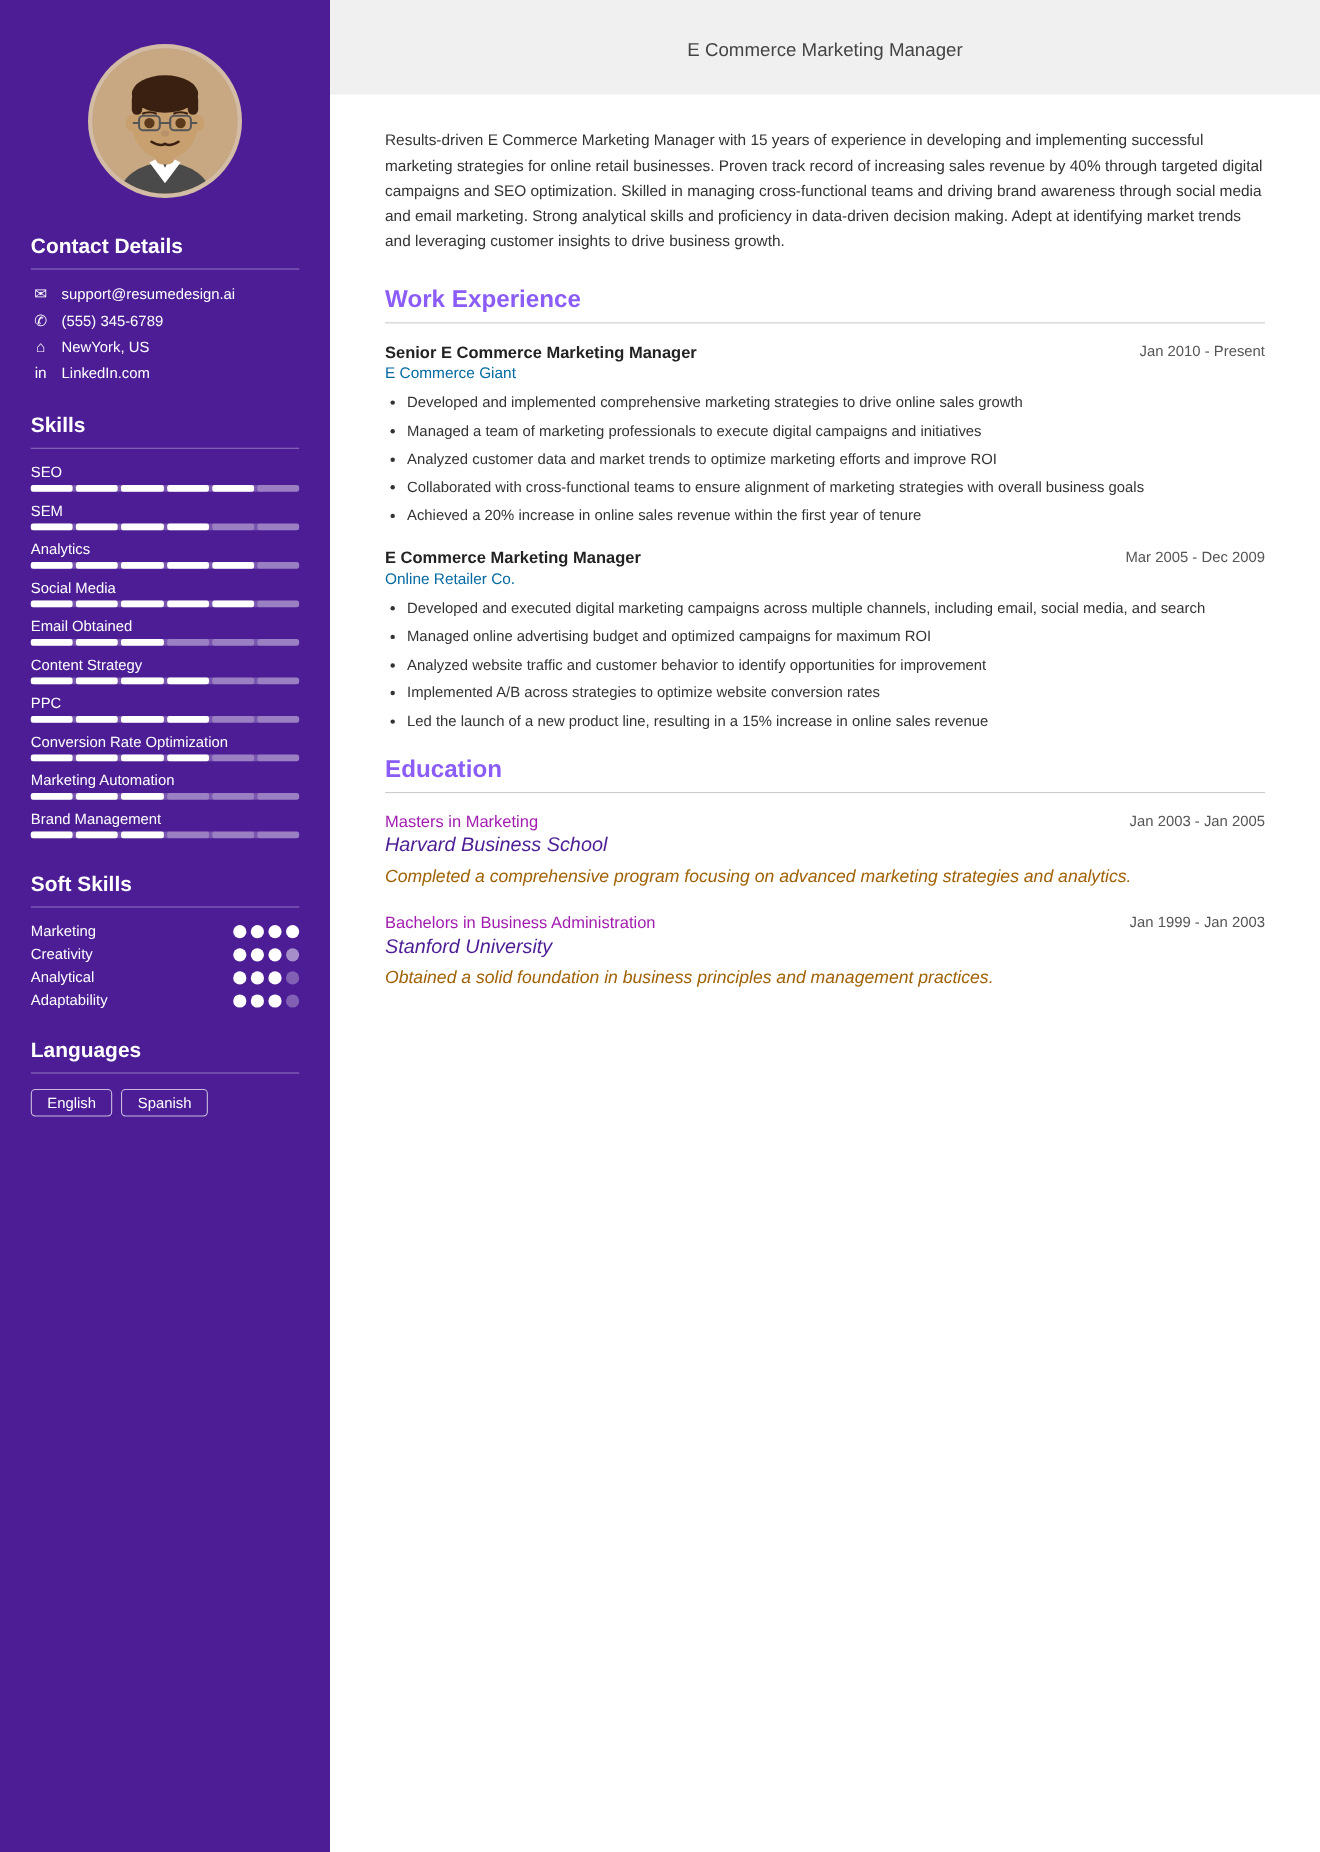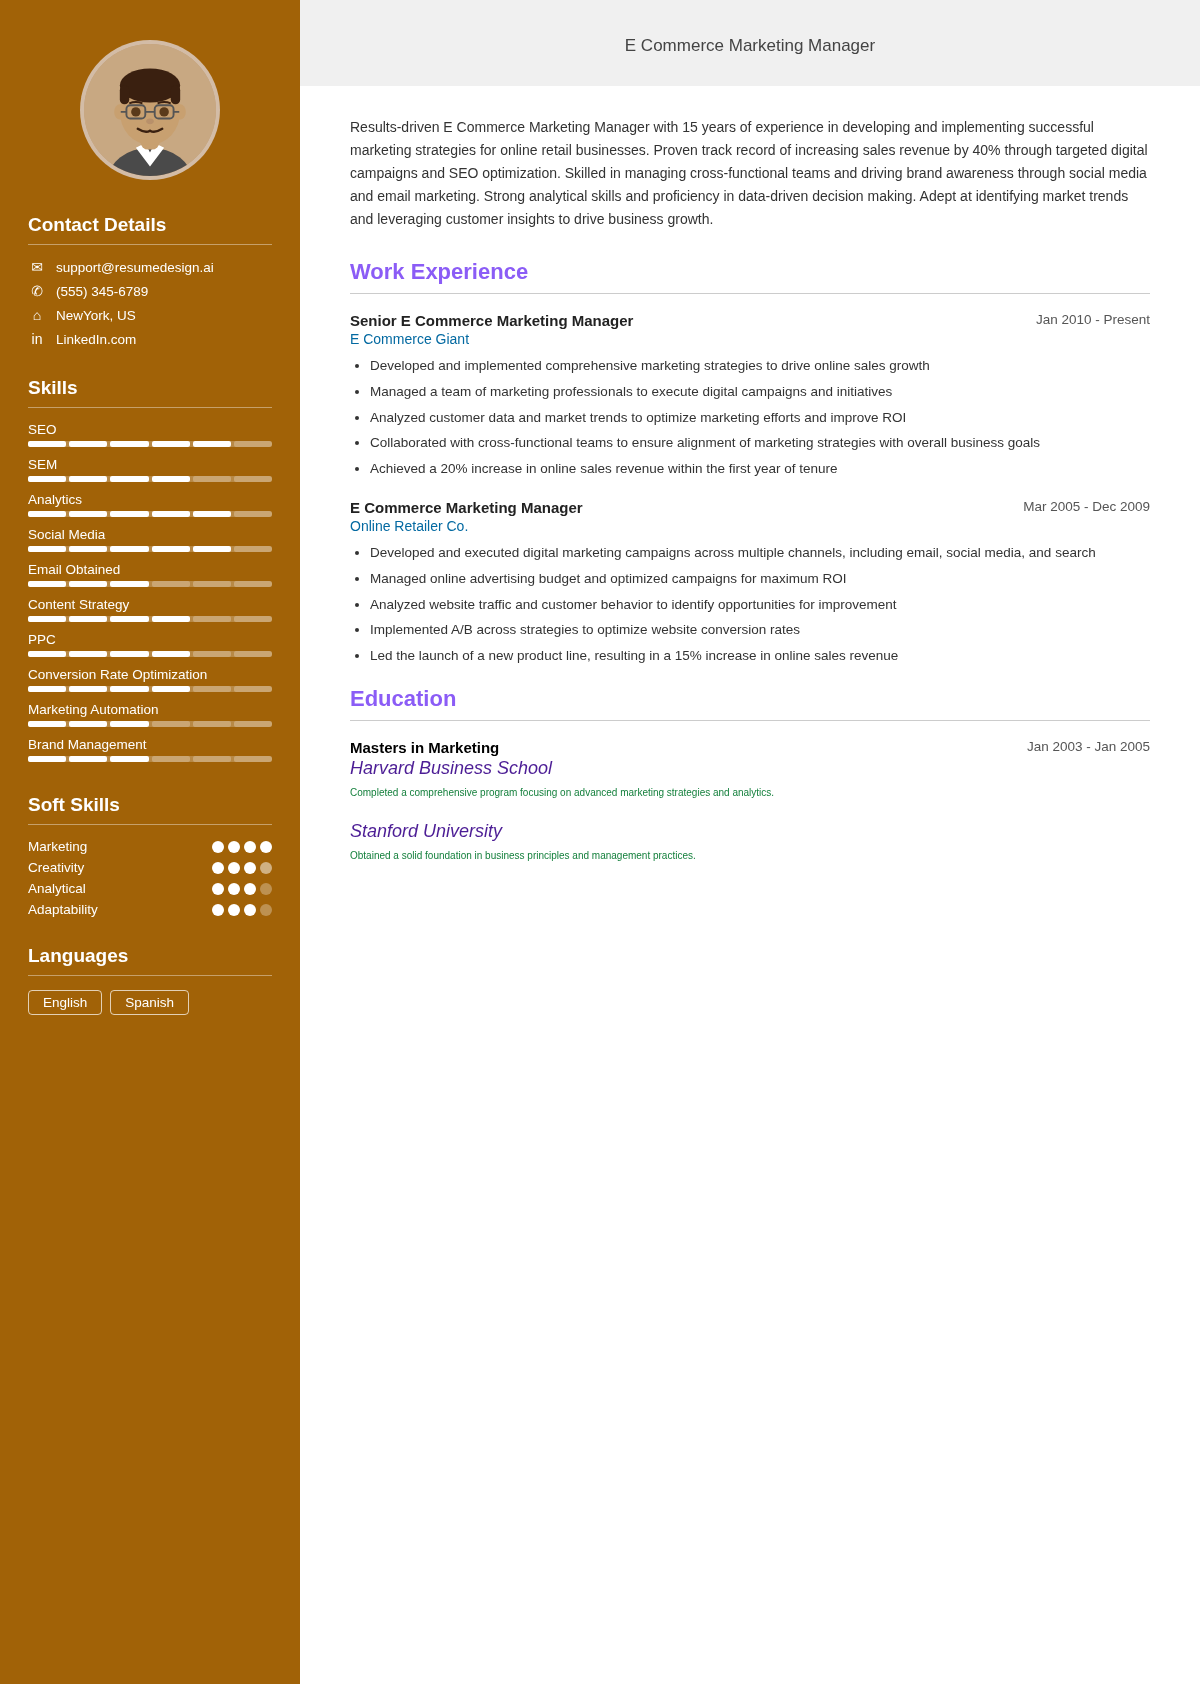--- a/index.html
+++ b/index.html
@@ -8,21 +8,21 @@
       width: 1200px;
       min-height: 1684px;
       display: flex;
       background: #f5f5f5;
     }
 
     
     .sidebar {
       width: 300px;
       min-width: 300px;
-      background: #a16207;
+      background: #4c1d95;
       color: white;
       padding: 0 0 40px 0;
       display: flex;
       flex-direction: column;
       align-items: center;
     }
 
     .avatar-container {
       margin: 40px auto 30px auto;
       width: 140px;
@@ -240,43 +240,44 @@
 
     .edu-header {
       display: flex;
       justify-content: space-between;
       align-items: flex-start;
       margin-bottom: 2px;
     }
 
     .edu-degree {
       font-size: 15px;
-      font-weight: bold;
-      color: #000000;
+      font-weight: normal;
+      color: #a21caf;
     }
 
     .edu-dates {
       font-size: 13.5px;
       color: #555;
       white-space: nowrap;
       margin-left: 20px;
     }
 
     .edu-school {
       font-size: 18px;
       color: #4c1d95;
       margin-bottom: 6px;
       font-style: italic;
     }
 
     .edu-desc {
-      font-size: 10px;
-      color: #15803d;
+      font-size: 16px;
+      color: #a16207;
       line-height: 1.6;
       margin-bottom: 20px;
+      font-style: italic;
     }
   </style>
 </head>
 <body>
 
 <aside class="sidebar">
 
   <div class="avatar-container">
     <svg class="avatar-svg" viewBox="0 0 140 140" xmlns="http://www.w3.org/2000/svg">
 
@@ -560,18 +561,22 @@
     <div id="education-container">
         <div>
           <div class="edu-header">
             <span class="edu-degree">Masters in Marketing</span>
             <span class="edu-dates">Jan 2003 - Jan 2005</span>
           </div>
           <div class="edu-school">Harvard Business School</div>
           <p class="edu-desc">Completed a comprehensive program focusing on advanced marketing strategies and analytics.</p>
         </div>
         <div>
+          <div class="edu-header">
+            <span class="edu-degree">Bachelors in Business Administration</span>
+            <span class="edu-dates">Jan 1999 - Jan 2003</span>
+          </div>
           <div class="edu-school">Stanford University</div>
           <p class="edu-desc">Obtained a solid foundation in business principles and management practices.</p>
         </div>
       </div>
   </div>
 </main>
 
 </body></html>

